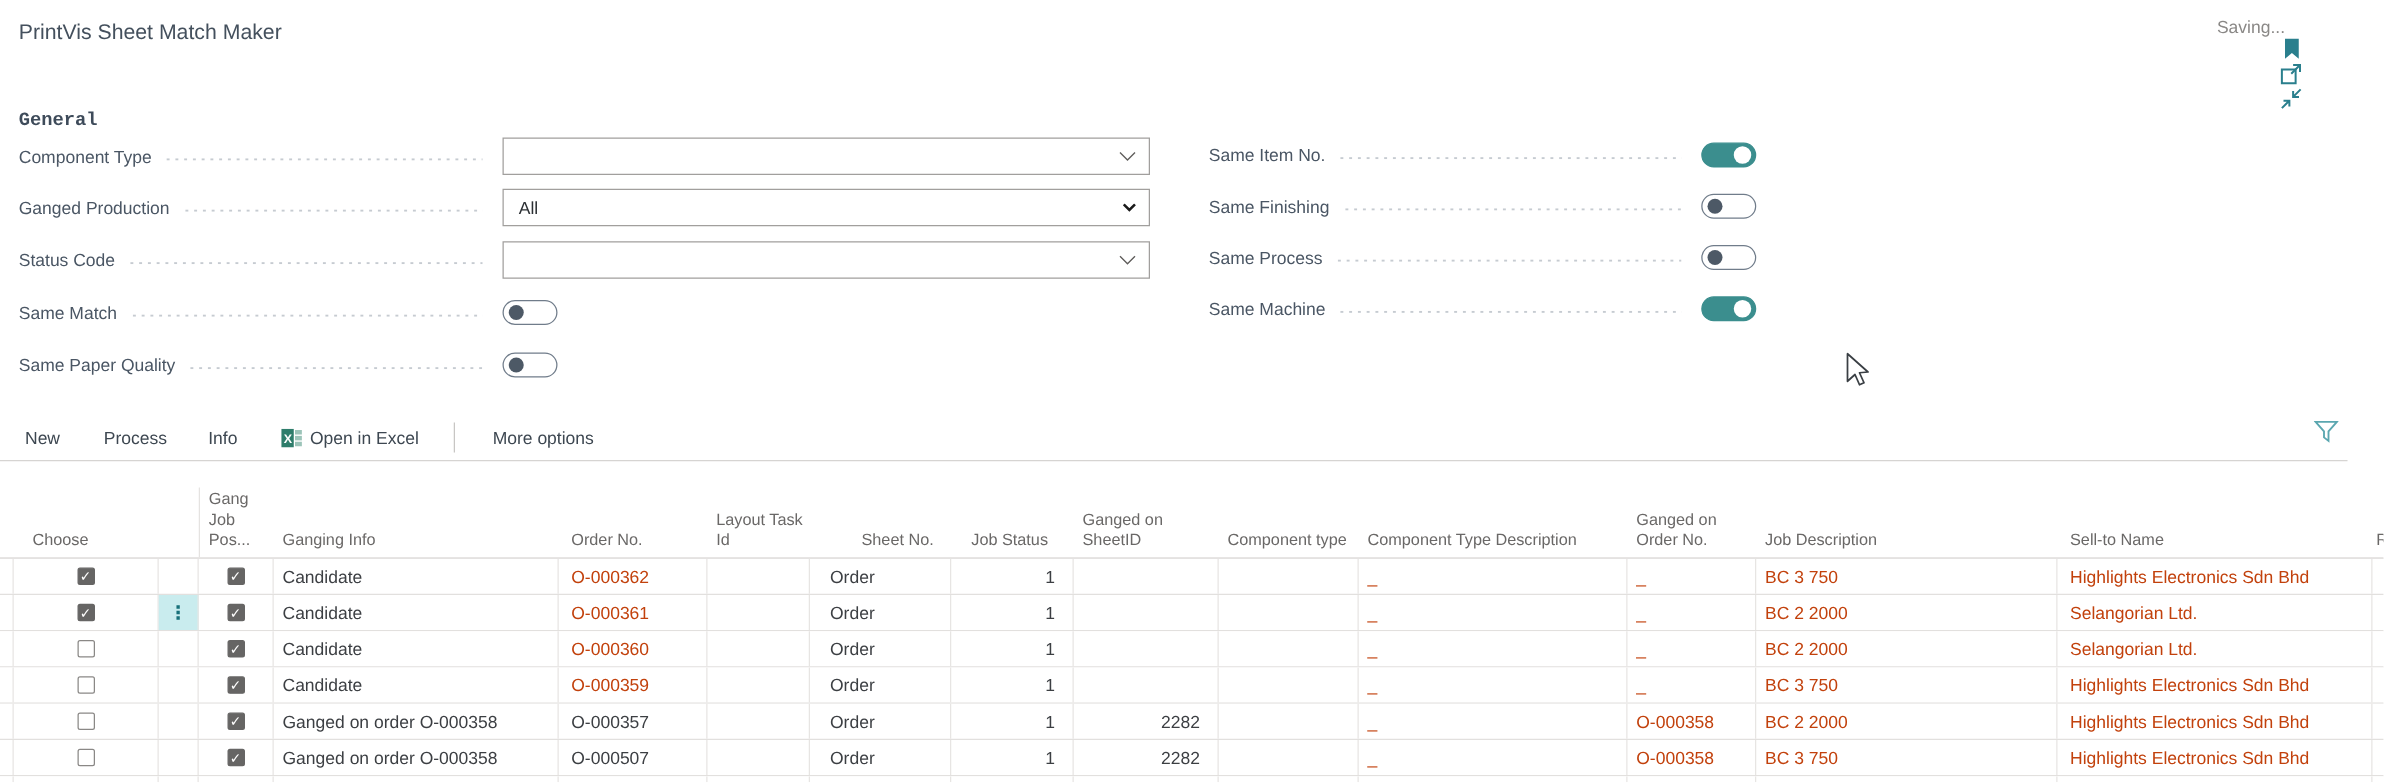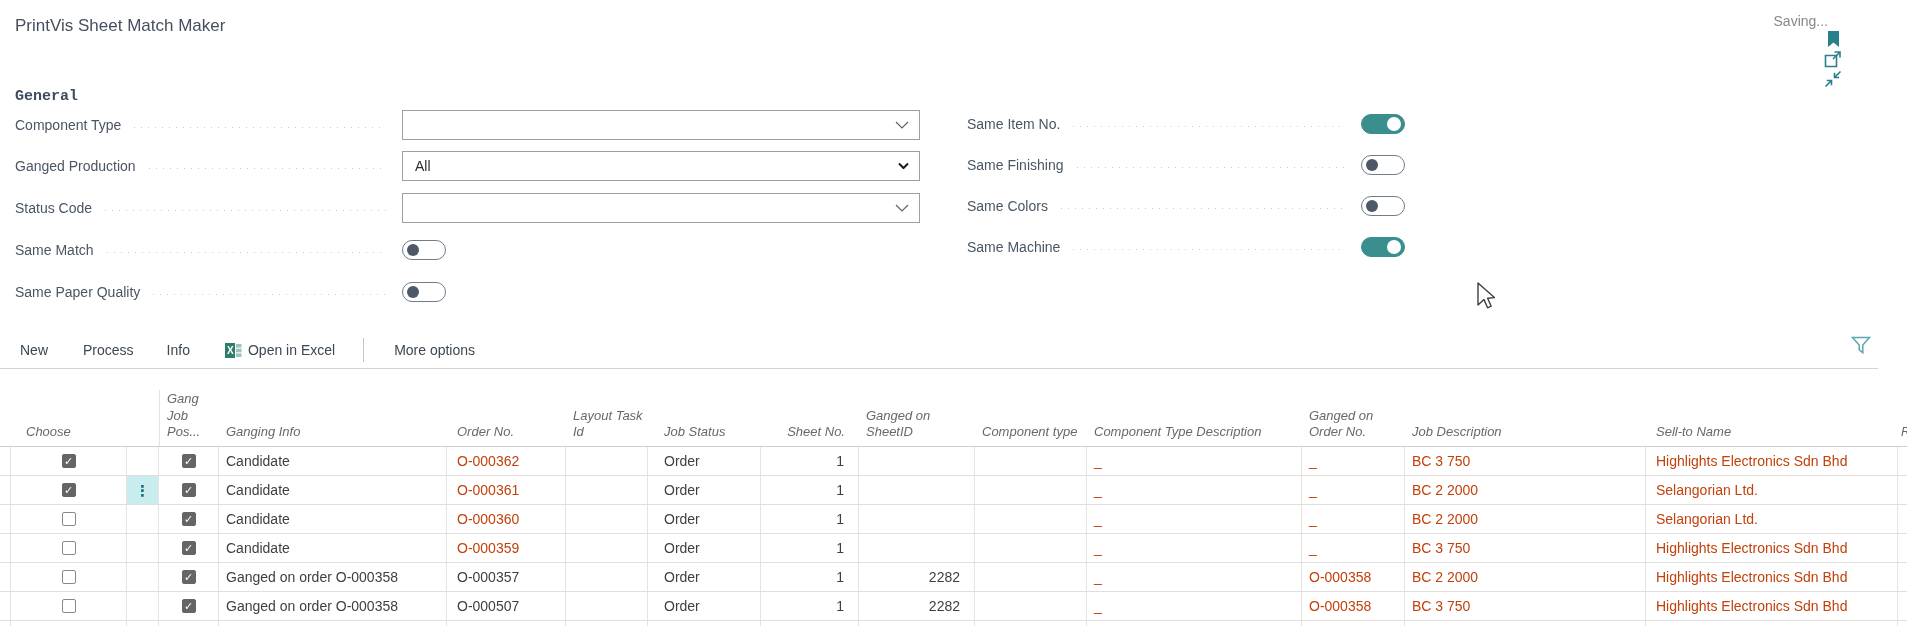--- a/index.html
+++ b/index.html
@@ -44,21 +44,21 @@
   .filter-btn { position:absolute; left:1851px; top:336px; width:22px; height:22px; cursor:pointer; }
 
   
   .grid-header, .trow {
     display:grid;
     grid-template-columns:11px 116px 32px 60px 228px 119px 82px 113px 98px 116px 112px 215px 103px 241px 252px 9px;
     width:1907px;
   }
   .grid-header { position:absolute; left:0; top:390px; height:57px; border-bottom:1px solid #cfccca; }
   .th { display:flex; align-items:flex-end; padding:0 4px 6px 7px; font-size:13px; line-height:1.25;
-        color:#6a6867; overflow:hidden; cursor:pointer;font-style:italic; }
+        color:#6a6867; overflow:hidden; cursor:pointer; }
   .th.right { justify-content:flex-end; padding-right:14px; }
   .th.h-gang { border-left:1px solid #e5e3e1; }
   .th.h-choose { padding-left:15px; }
   .th.h-orderno { padding-left:10px; }
   .th.h-jstatus { padding-left:16px; }
   .th.h-sellto { padding-left:10px; }
   #tbody { position:absolute; left:0; top:447px; }
   .trow { height:29px; border-bottom:1px solid #e2e0de; background:#fff; }
   .td { display:flex; align-items:center; border-right:1px solid #e7e5e3; overflow:hidden;
         font-size:14px; color:#3c3f43; padding-left:7px; white-space:nowrap; }
@@ -174,21 +174,21 @@
 
   <div class="frow right" style="top:150px">
     <span class="flabel">Same Finishing</span>
     <span class="dots"></span>
     <div class="toggle">
         <span class="knob"></span>
       </div>
   </div>
 
   <div class="frow right" style="top:191px">
-    <span class="flabel">Same Colors</span>
+    <span class="flabel">Same Process</span>
     <span class="dots"></span>
     <div class="toggle">
         <span class="knob"></span>
       </div>
   </div>
 
   <div class="frow right" style="top:232px">
     <span class="flabel">Same Machine</span>
     <span class="dots"></span>
     <div class="toggle on">
@@ -223,22 +223,22 @@
   </div>
 
   <div class="grid-header">
     <div class="th"></div>
     <div class="th h-choose">Choose</div>
     <div class="th"></div>
     <div class="th h-gang">Gang Job Pos...</div>
     <div class="th">Ganging Info</div>
     <div class="th h-orderno">Order No.</div>
     <div class="th">Layout Task Id</div>
+    <div class="th right">Sheet No.</div>
     <div class="th h-jstatus">Job Status</div>
-    <div class="th right">Sheet No.</div>
     <div class="th right">Ganged on SheetID</div>
     <div class="th">Component type</div>
     <div class="th">Component Type Description</div>
     <div class="th">Ganged on Order No.</div>
     <div class="th">Job Description</div>
     <div class="th h-sellto">Sell-to Name</div>
     <div class="th" style="padding-left:3px">R</div>
   </div>
 
   <div id="tbody">

